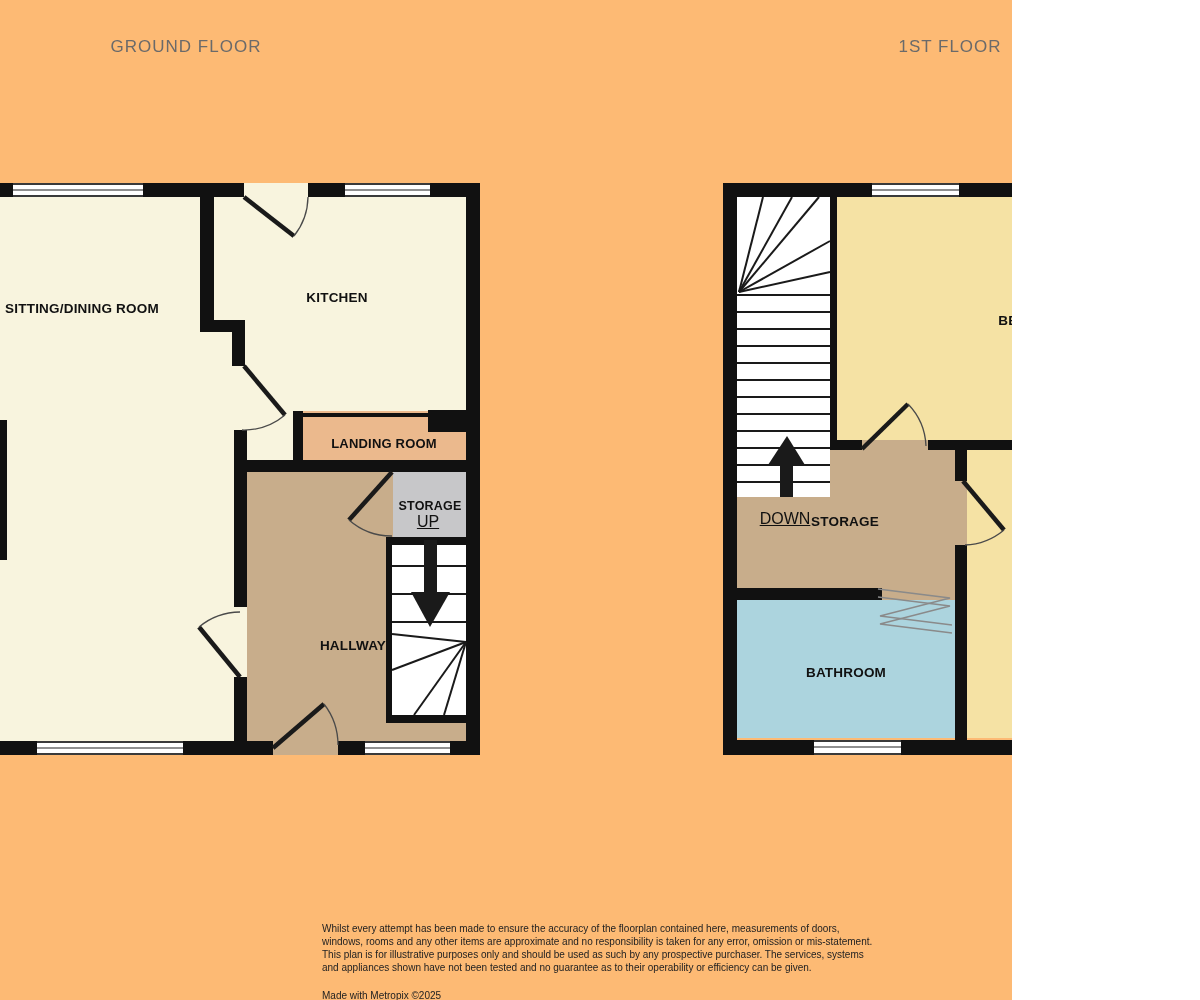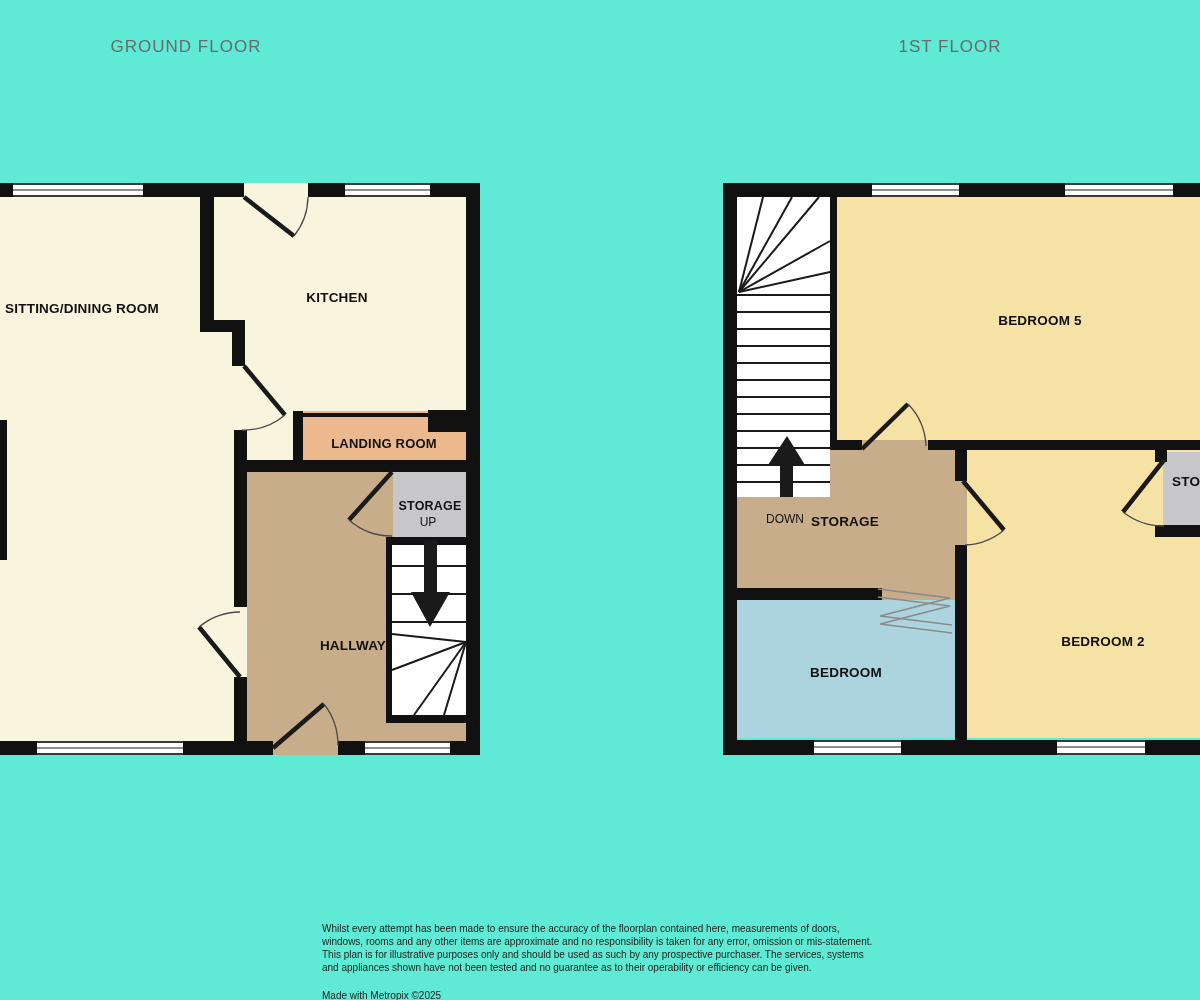--- a/index.html
+++ b/index.html
@@ -1,25 +1,25 @@
 <!DOCTYPE html>
 <html><head>
 <meta charset="utf-8">
 <style>
   html,body{margin:0;padding:0;background:#fff;}
-  #stage{position:relative;width:1200px;height:1000px;background:#5eead4;overflow:hidden;
+  #stage{position:relative;width:1012px;height:1000px;background:#fdba74;overflow:hidden;
          font-family:"Liberation Sans", sans-serif;}
   .room{position:absolute;}
   .w{position:absolute;background:#111;}
   .win{position:absolute;height:14px;box-sizing:border-box;border-top:2px solid #3a3a3a;border-bottom:2px solid #3a3a3a;
        background:linear-gradient(to bottom,#fff 0 4px,#8f8f8f 4px 6px,#fff 6px 100%);}
   .gap{position:absolute;}
   .lbl{position:absolute;transform:translate(-50%,-50%);font-weight:700;font-size:13.5px;color:#111;
        letter-spacing:.2px;white-space:nowrap;}
-  .sub{position:absolute;transform:translate(-50%,-50%);font-weight:400;font-size:12px;color:#111;white-space:nowrap;}
+  .sub{position:absolute;transform:translate(-50%,-50%);font-weight:400;font-size:16px;color:#111;white-space:nowrap;text-decoration:underline;}
   .title{position:absolute;transform:translate(-50%,-50%);font-size:17px;color:#6a6a6a;letter-spacing:1px;white-space:nowrap;}
   .overlay{position:absolute;left:0;top:0;pointer-events:none;}
   .disclaimer{position:absolute;left:600px;top:923px;transform:translateX(-50%);width:556px;
               font-size:10px;line-height:12.9px;color:#222;}
   .credit{margin-top:15px;}
 </style>
 </head>
 <body>
 
 <div id="stage">
@@ -93,21 +93,21 @@
     <div class="w" style="left:1155px;top:525px;width:45px;height:12px;"></div>
 
     <div class="win" style="left:872px;top:183px;width:87px;"></div>
     <div class="win" style="left:1065px;top:183px;width:108px;"></div>
     <div class="win" style="left:814px;top:740px;width:87px;height:15px;"></div>
     <div class="win" style="left:1057px;top:740px;width:88px;height:15px;"></div>
 
     <div class="lbl" style="left:1040px;top:320px;">BEDROOM 5</div>
     <div class="sub" style="left:785px;top:519px;">DOWN</div>
     <div class="lbl" style="left:845px;top:521px;">STORAGE</div>
-    <div class="lbl" style="left:846px;top:672px;">BEDROOM</div>
+    <div class="lbl" style="left:846px;top:672px;">BATHROOM</div>
     <div class="lbl" style="left:1103px;top:641px;">BEDROOM 2</div>
     <div class="lbl" style="left:1172px;top:481px;transform:translate(0,-50%);">STORAGE</div>
   </div>
 
   <svg class="overlay" width="1200" height="1000" viewBox="0 0 1200 1000">
 
     <g stroke="#1a1a1a" stroke-width="2">
       <line x1="392" y1="566" x2="466" y2="566"></line>
       <line x1="392" y1="594" x2="466" y2="594"></line>
       <line x1="392" y1="622" x2="466" y2="622"></line>

